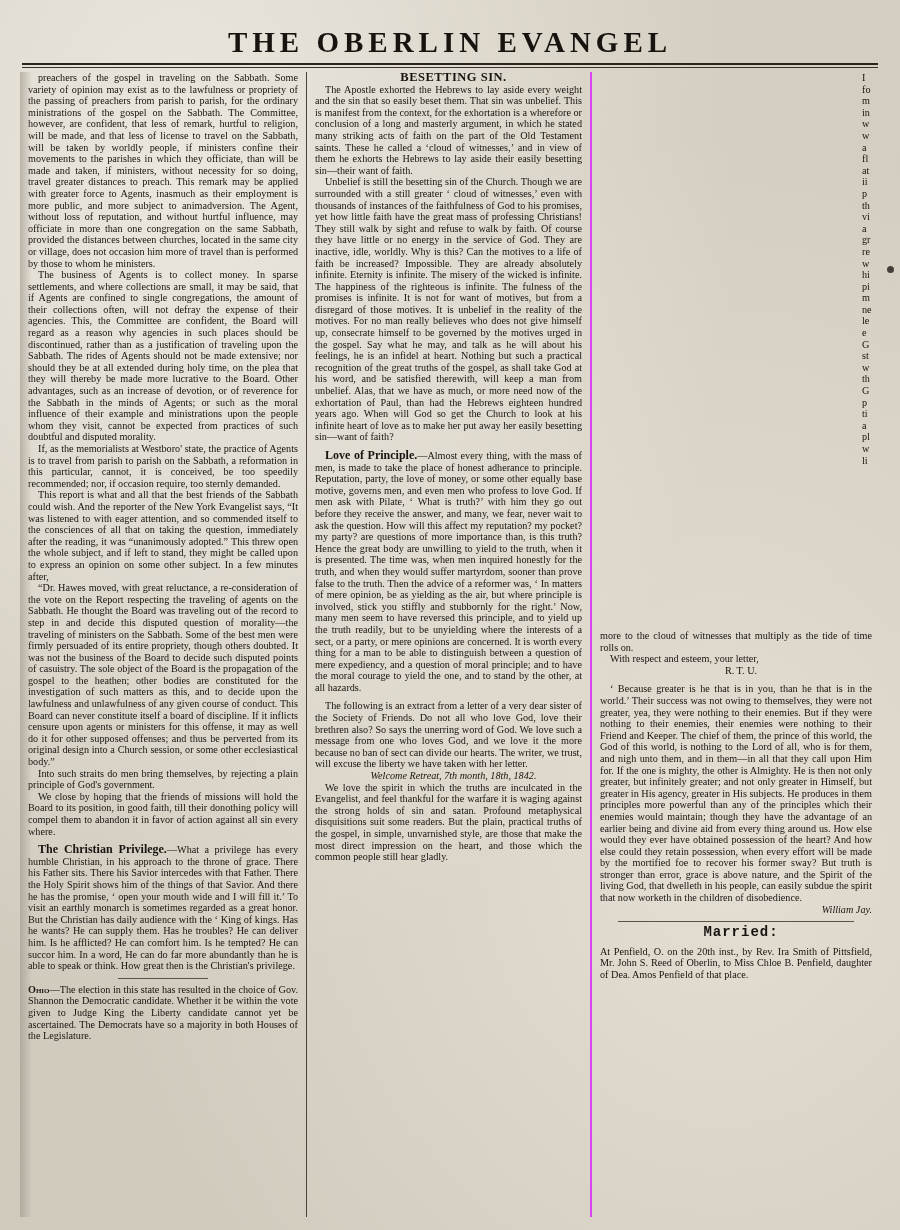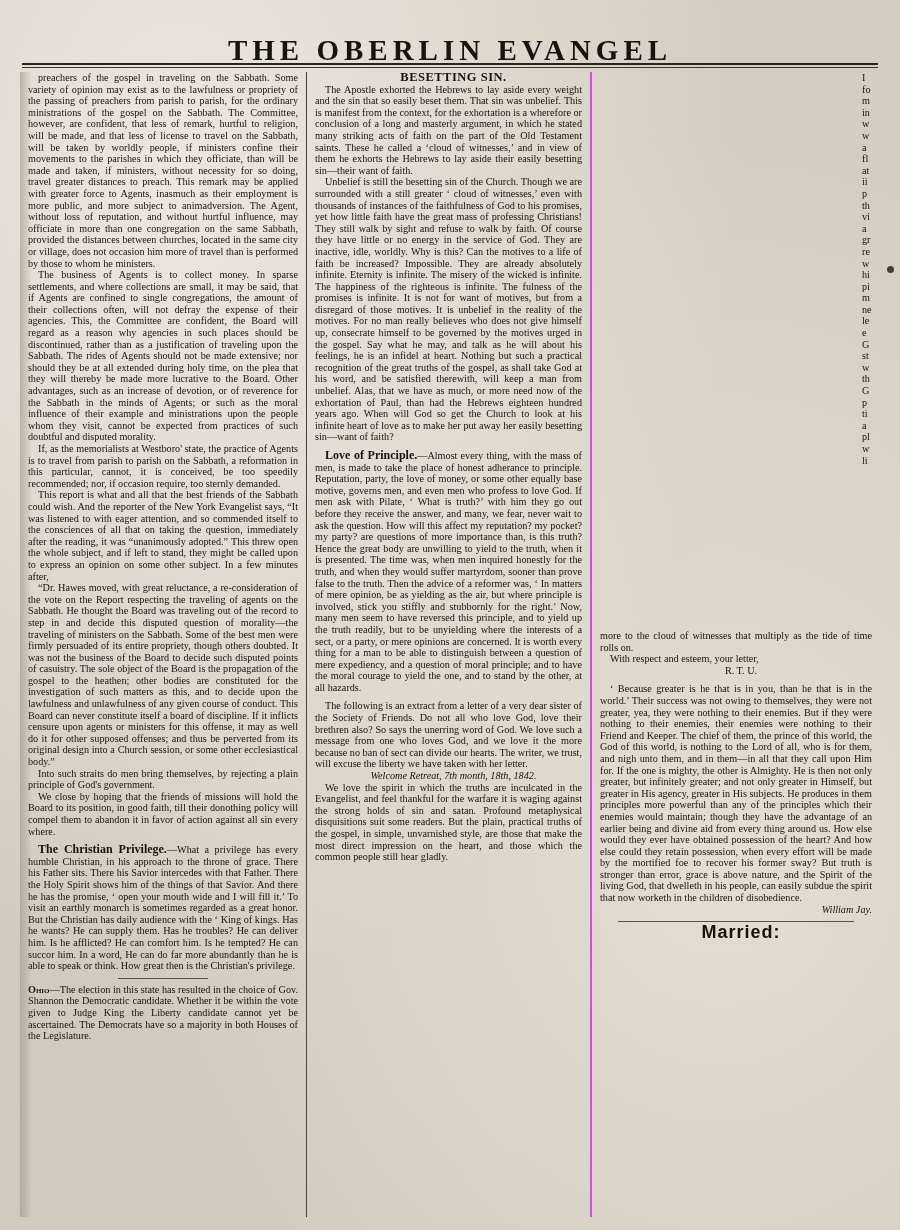--- a/index.html
+++ b/index.html
@@ -22,21 +22,21 @@
     position: absolute;
     inset: 0;
     background:
       radial-gradient(ellipse at 20% 15%, rgba(255,252,245,0.55), rgba(255,252,245,0) 55%),
       radial-gradient(ellipse at 80% 70%, rgba(250,245,235,0.45), rgba(250,245,235,0) 60%),
       linear-gradient(180deg, rgba(210,203,190,0.35), rgba(198,190,176,0.35));
     pointer-events: none;
   }
   .masthead {
     position: absolute;
-    top: 34px;
+    top: 26px;
     left: 0;
     width: 900px;
     text-align: center;
     font-family: "Liberation Serif", serif;
     font-weight: bold;
     font-size: 29px;
     letter-spacing: 5px;
     color: #17130f;
     white-space: nowrap;
   }
@@ -107,23 +107,23 @@
   .hr-thin {
     border-top: 1px solid #5a5046;
     margin: 6px 18px 5px 18px;
   }
   .hr-short {
     border-top: 1px solid #5a5046;
     margin: 6px 90px 5px 90px;
   }
   .fraktur {
     text-align: center;
-    font-family: Liberation Sans, sans-serif;
-    font-weight: bold;
-    font-size: 18px;
+    font-family: Liberation Mono, monospace;
+    font-weight: bold;
+    font-size: 14px;
     letter-spacing: 1px;
     text-indent: 0;
     margin: 3px 0 2px 0;
   }
   .sliver {
     position: absolute;
     top: 72px;
     left: 862px;
     width: 36px;
     height: 560px;
@@ -208,20 +208,21 @@
       <p class="right">R. T. U.</p>
 
       <div class="spacer"></div>
 
       <p>‘ Because greater is he that is in you, than he that is in the world.’ Their success was not owing to themselves, they were not greater, yea, they were nothing to their enemies. But if they were nothing to their enemies, their enemies were nothing to their Friend and Keeper. The chief of them, the prince of this world, the God of this world, is nothing to the Lord of all, who is for them, and nigh unto them, and in them—in all that they call upon Him for. If the one is mighty, the other is Almighty. He is then not only greater, but infinitely greater; and not only greater in Himself, but greater in His agency, greater in His subjects. He produces in them principles more powerful than any of the principles which their enemies would maintain; though they have the advantage of an earlier being and divine aid from every thing around us. How else would they ever have obtained possession of the heart? And how else could they retain possession, when every effort will be made by the mortified foe to recover his former sway? But truth is stronger than error, grace is above nature, and the Spirit of the living God, that dwelleth in his people, can easily subdue the spirit that now worketh in the children of disobedience.</p>
       <p class="sig">William Jay.</p>
 
       <div class="hr-thin"></div>
       <p class="fraktur">Married:</p>
       <div class="spacer"></div>
+      <p class="noindent">At Penfield, O. on the 20th inst., by Rev. Ira Smith of Pittsfield, Mr. John S. Reed of Oberlin, to Miss Chloe B. Penfield, daughter of Dea. Amos Penfield of that place.</p>
     </div>
   </div>
 
   <div class="sliver">
     <div>I</div>
     <div>fo</div>
     <div>m</div>
     <div>in</div>
     <div>w</div>
     <div>w</div>

